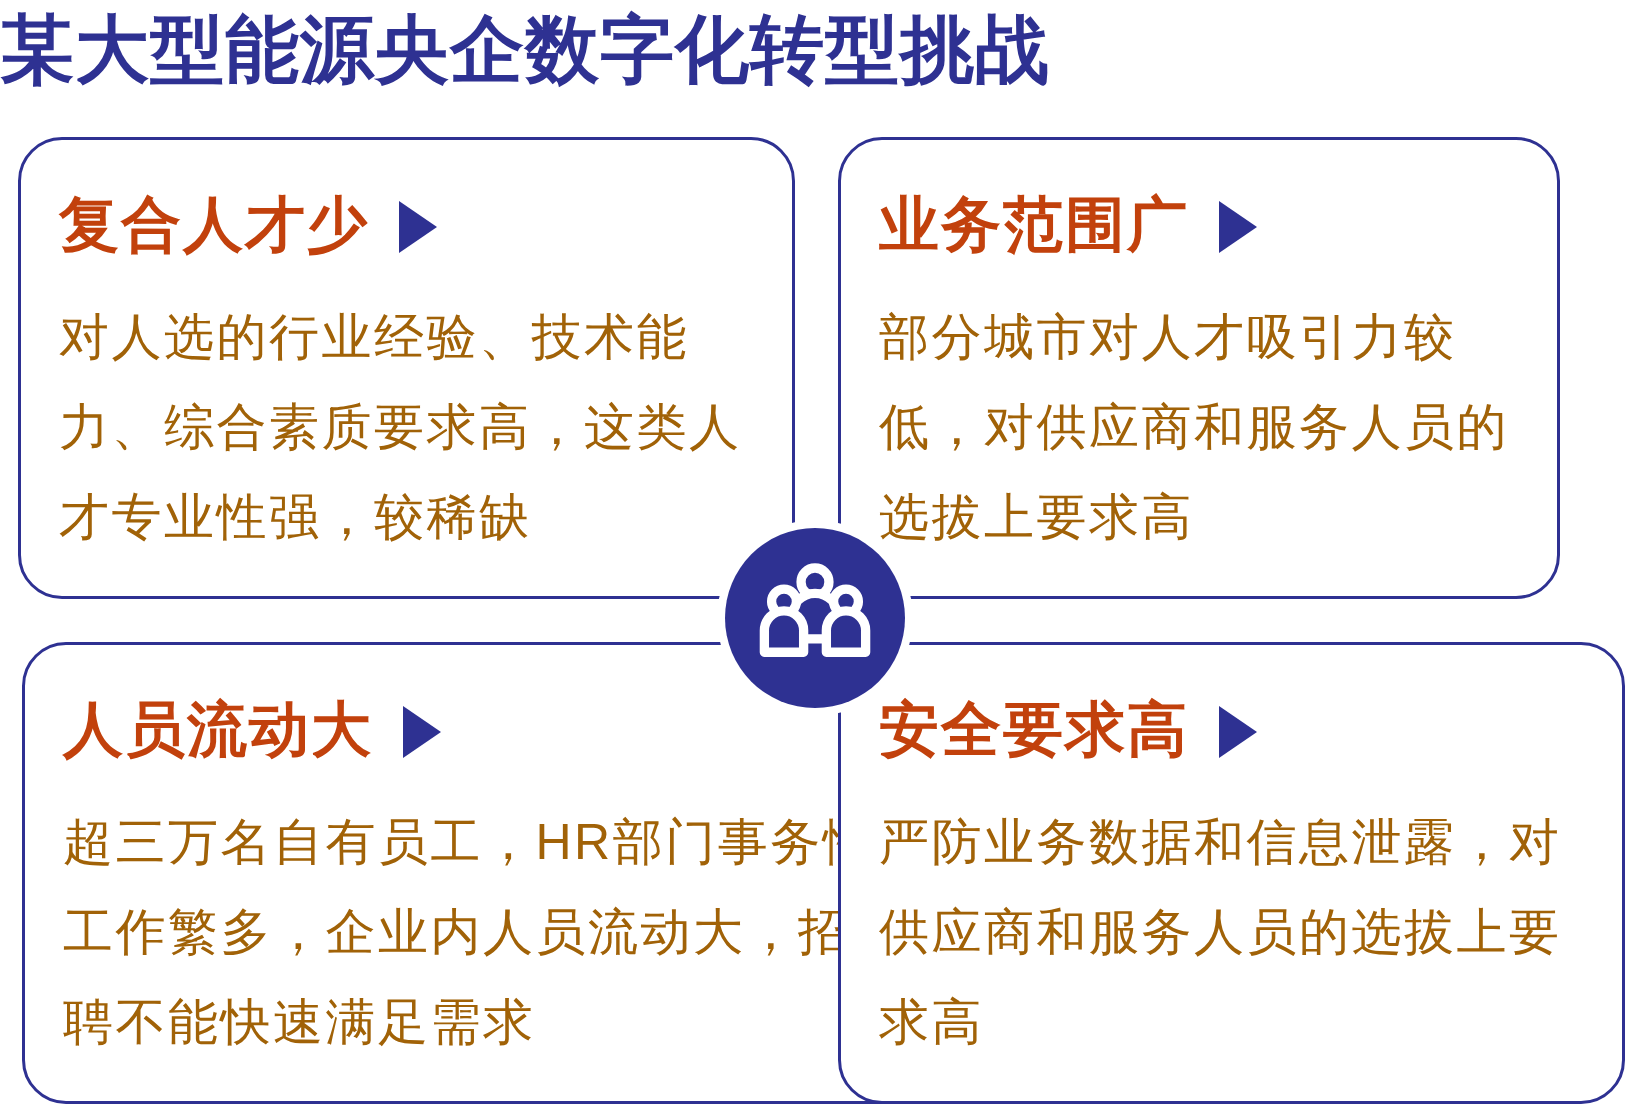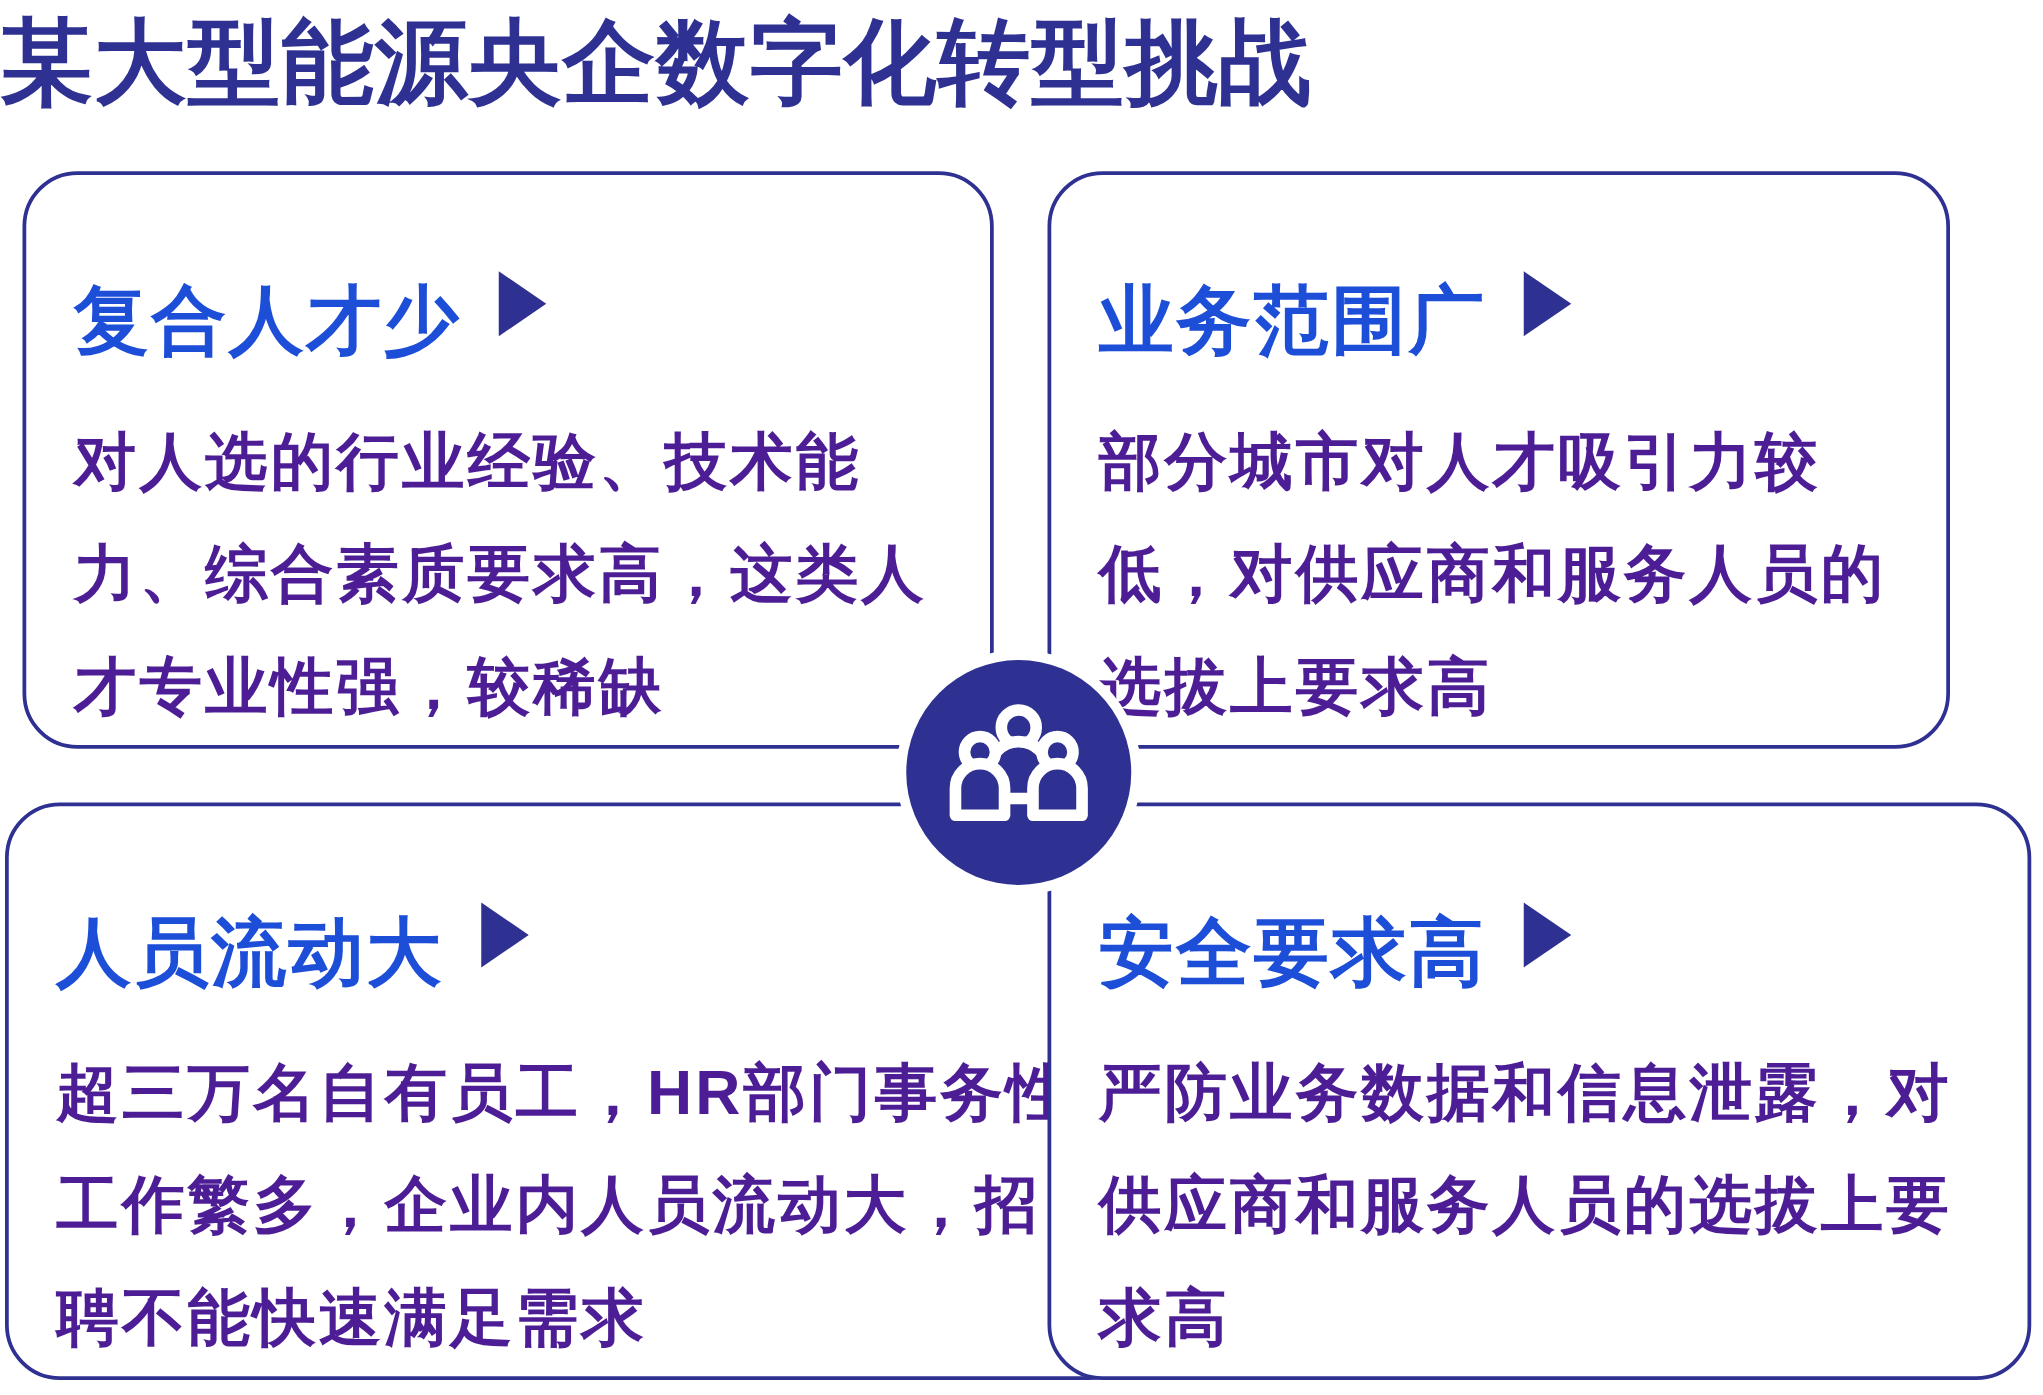--- a/index.html
+++ b/index.html
@@ -31,52 +31,51 @@
   .card {
     position: absolute;
     box-sizing: border-box;
     border: 3px solid #2e3192;
     border-radius: 44px;
     background: #ffffff;
     padding: 52px 38px 0 38px;
   }
   .card-tl { left: 18px;  top: 137px; width: 777px; height: 462px; }
   .card-tr { left: 838px; top: 137px; width: 722px; height: 462px; }
-  .card-bl { left: 4px;  top: 642px; width: 911px; height: 462px; }
+  .card-bl { left: 22px;  top: 642px; width: 911px; height: 462px; }
   .card-br { left: 838px; top: 642px; width: 787px; height: 462px; }
 
   .card-heading {
     display: flex;
     align-items: center;
     gap: 30px;
   }
   .heading-text {
     font-size: 60px;
     font-weight: 800;
-    color: #1d4ed8;
+    color: #c2410c;
     letter-spacing: 2px;
     line-height: 1.1;
     white-space: nowrap;
-    margin-top: 32px;
   }
   .arrow {
     width: 0;
     height: 0;
     border-top: 26px solid transparent;
     border-bottom: 26px solid transparent;
     border-left: 38px solid #2e3192;
     margin-top: 4px;
   }
   .card-body {
     margin: 34px 0 0 0;
     font-size: 50px;
     line-height: 90px;
     letter-spacing: 2.5px;
-    font-weight: 700;
-    color: #4c1d95;
+    font-weight: 400;
+    color: #a16207;
   }
   .center-badge {
     position: absolute;
     left: 725px;
     top: 528px;
     width: 180px;
     height: 180px;
     border-radius: 50%;
     background: #2e3192;
     box-shadow: 0 0 0 8px #ffffff;

